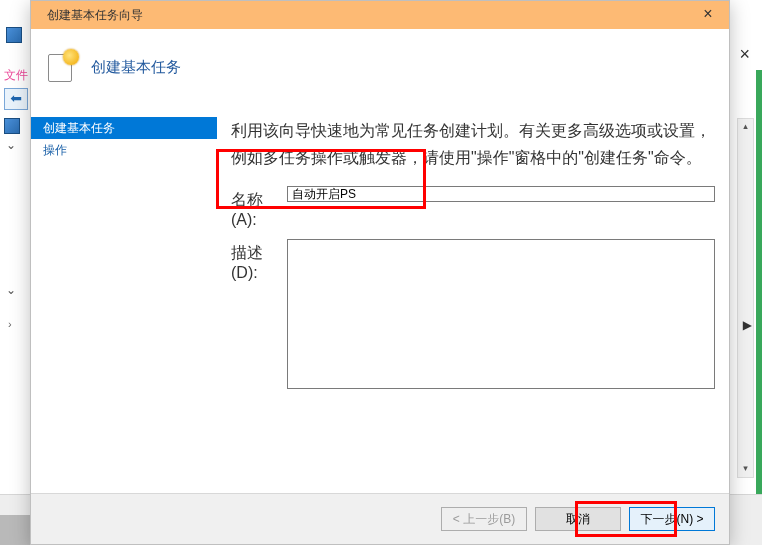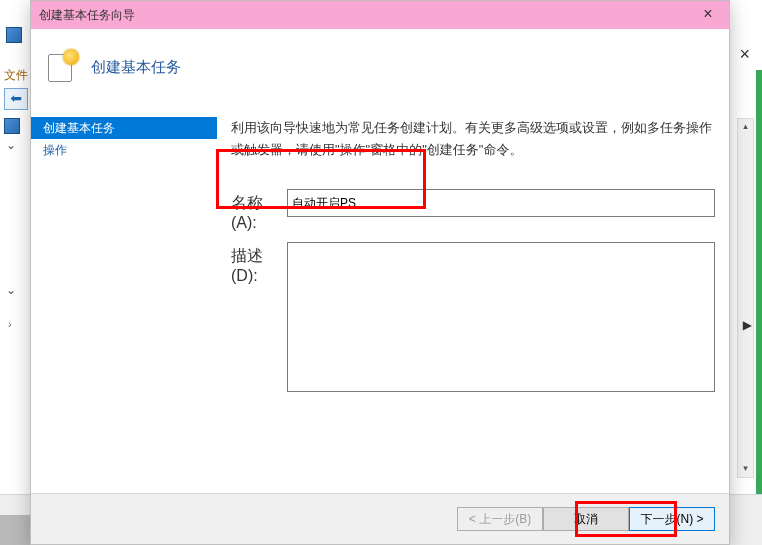--- a/index.html
+++ b/index.html
@@ -30,21 +30,21 @@
   .bg-icon-top {
     width: 14px; height: 14px;
     margin: 7px 0 0 6px;
     background: linear-gradient(135deg,#4a90d9,#2b6cb0);
     border: 1px solid #1a4d80;
   }
   .bg-file-label {
     font-size: 12px;
     margin-left: 4px;
     margin-top: 24px;
-    color: #a16207;
+    color: #ec4899;
   }
   .bg-back {
     position: absolute;
     left: 4px; top: 88px;
     width: 22px; height: 20px;
     border: 1px solid #7aa7d8;
     background: #eaf3fb;
     text-align: center;
     line-height: 18px;
     color: #1e66b0;
@@ -142,25 +142,25 @@
     width: 700px;
     height: 545px;
     background: #ffffff;
     border: 1px solid #bfbfbf;
     box-sizing: border-box;
     box-shadow: 0 4px 18px rgba(0,0,0,0.25);
   }
   .titlebar {
     height: 28px;
     line-height: 28px;
-    padding-left: 8px;
+    padding-left: 16px;
     font-size: 12px;
     color: #333;
     position: relative;
-    background: #f9a8d4;
+    background: #fdba74;
   }
   .titlebar .close {
     position: absolute;
     right: 0; top: 0;
     width: 42px;
     height: 28px;
     text-align: center;
     line-height: 26px;
     font-size: 16px;
     color: #333;
@@ -224,42 +224,42 @@
     background: #0078d7;
     color: #ffffff;
   }
 
   .main {
     flex: 1;
     padding: 20px 14px 0 14px;
     position: relative;
   }
   .intro {
-    font-size: 13px;
+    font-size: 16px;
     color: #333;
     line-height: 1.7;
-    margin-bottom: 28px;
+    margin-bottom: 15px;
   }
   .form-row {
     display: flex;
     align-items: flex-start;
     margin-bottom: 10px;
   }
   .form-label {
     width: 56px;
     font-size: 16px;
     color: #333;
     padding-top: 4px;
   }
   .form-input {
     flex: 1;
   }
   .form-input input[type=text] {
     width: 100%;
-    height: 28px;
+    height: 16px;
     border: 1px solid #7a7a7a;
     padding: 1px 4px;
     font-size: 12px;
     font-family: inherit;
     box-sizing: border-box;
   }
   .form-input textarea {
     width: 100%;
     height: 150px;
     border: 1px solid #7a7a7a;
@@ -281,21 +281,21 @@
   .footer {
     position: absolute;
     left: 0; right: 0; bottom: 0;
     height: 50px;
     background: #f0f0f0;
     border-top: 1px solid #d8d8d8;
     display: flex;
     justify-content: flex-end;
     align-items: center;
     padding-right: 14px;
-    gap: 0;
+    gap: 8px;
   }
   .btn {
     min-width: 86px;
     height: 24px;
     border: 1px solid #adadad;
     background: #e1e1e1;
     font-size: 12px;
     font-family: inherit;
     text-align: center;
     line-height: 22px;

